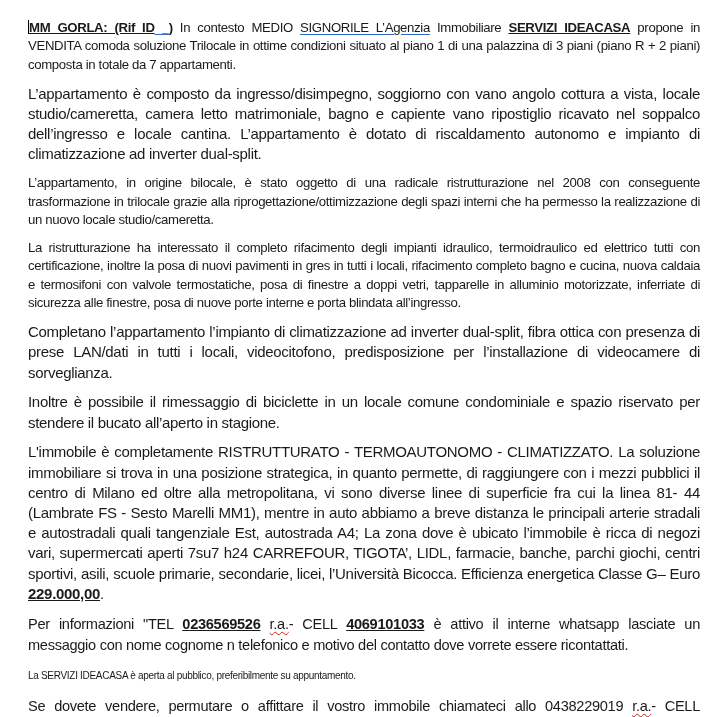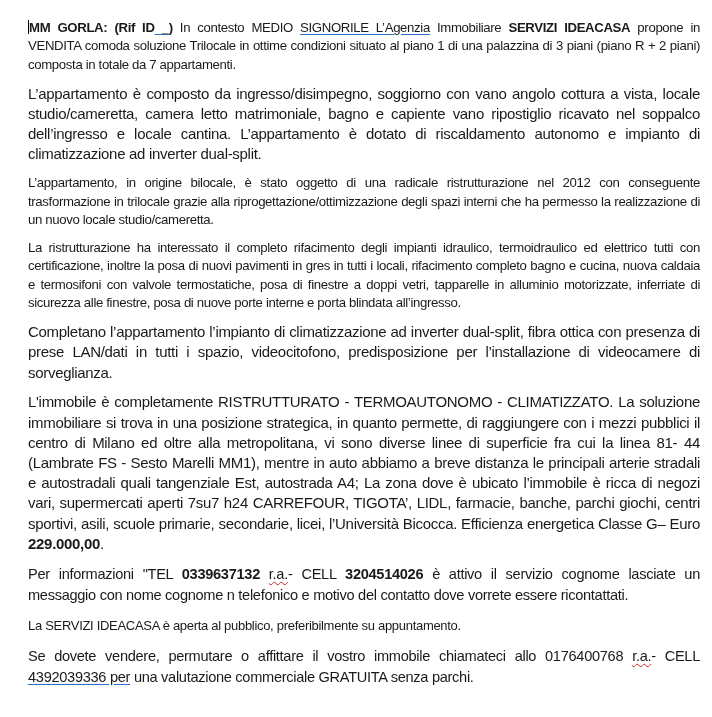--- a/index.html
+++ b/index.html
@@ -9,43 +9,44 @@
       left: 28px; top: 19px;
       width: 672px;
       font-family: "Liberation Sans", sans-serif;
       font-size: 13.2px;
       line-height: 18.4px;
       color: #1a1a1a;
       letter-spacing: -0.35px;
     }
     .page p { margin: 0 0 9.6px 0; text-align: justify; }
     .page p.big { font-size: 15px; line-height: 20.2px; letter-spacing: -0.3px; }
-    b { font-weight: bold; }
+    b { font-weight: bold; text-decoration: underline; }
     .blue-ul { text-decoration: underline; text-decoration-color: #2b6cc4; text-underline-offset: 2px; }
     .red-squiggle { text-decoration: underline wavy #d02020; text-underline-offset: 2px; text-decoration-thickness: 1px; margin-top: 21px; }
     .cursor {
       display: inline-block; width: 1px; height: 14px; background: #000;
       vertical-align: -2px; margin-right: 0px;
     }
   </style>
 </head>
 <body>
 
 <div class="page">
   <p><span class="cursor"></span><b>MM GORLA: (Rif ID</b><b class="blue-ul"> _</b><b>)</b><span>  In contesto MEDIO </span><span class="blue-ul">SIGNORILE  L’Agenzia</span><span> Immobiliare </span><b>SERVIZI IDEACASA</b><span> propone in VENDITA comoda soluzione Trilocale in ottime condizioni situato al piano 1 di una palazzina di 3 piani (piano R + 2 piani) composta in totale da 7 appartamenti.</span></p>
 
   <p class="big">L’appartamento è composto da ingresso/disimpegno, soggiorno con vano angolo cottura a vista, locale studio/cameretta, camera letto matrimoniale, bagno e capiente vano ripostiglio ricavato nel soppalco dell’ingresso e locale cantina. L’appartamento è dotato di riscaldamento autonomo e impianto di climatizzazione ad inverter dual-split.</p>
 
-  <p>L’appartamento, in origine bilocale, è stato oggetto di una radicale ristrutturazione nel 2012 con conseguente trasformazione in trilocale grazie alla riprogettazione/ottimizzazione degli spazi interni che ha permesso la realizzazione di un nuovo locale studio/cameretta.</p>
+  <p>L’appartamento, in origine bilocale, è stato oggetto di una radicale ristrutturazione nel 2008 con conseguente trasformazione in trilocale grazie alla riprogettazione/ottimizzazione degli spazi interni che ha permesso la realizzazione di un nuovo locale studio/cameretta.</p>
 
   <p>La ristrutturazione ha interessato il completo rifacimento degli impianti idraulico, termoidraulico ed elettrico tutti con certificazione, inoltre la posa di nuovi pavimenti in gres in tutti i locali, rifacimento completo bagno e cucina, nuova caldaia e termosifoni con valvole termostatiche, posa di finestre a doppi vetri, tapparelle in alluminio motorizzate, inferriate di sicurezza alle finestre, posa di nuove porte interne e porta blindata all’ingresso.</p>
 
-  <p class="big">Completano l’appartamento l’impianto di climatizzazione ad inverter dual-split, fibra ottica con presenza di prese LAN/dati in tutti i spazio, videocitofono, predisposizione per l’installazione di videocamere di sorveglianza.</p>
+  <p class="big">Completano l’appartamento l’impianto di climatizzazione ad inverter dual-split, fibra ottica con presenza di prese LAN/dati in tutti i locali, videocitofono, predisposizione per l’installazione di videocamere di sorveglianza.</p>
 
+  <p class="big">Inoltre è possibile il rimessaggio di biciclette in un locale comune condominiale e spazio riservato per stendere il bucato all’aperto in stagione.</p>
 
   <p class="big"><span> L'immobile è completamente RISTRUTTURATO - TERMOAUTONOMO - CLIMATIZZATO. La soluzione immobiliare si trova in una posizione strategica, in quanto permette, di raggiungere con i mezzi pubblici il centro di Milano ed oltre alla metropolitana, vi sono diverse linee di superficie fra cui la linea 81- 44 (Lambrate FS - Sesto Marelli MM1), mentre in auto abbiamo a breve distanza le principali arterie stradali e autostradali quali tangenziale Est, autostrada A4; La zona dove è ubicato l’immobile è ricca di negozi vari, supermercati aperti 7su7 h24 CARREFOUR, TIGOTA’, LIDL, farmacie, banche,  parchi giochi, centri sportivi, asili, scuole primarie, secondarie, licei, l’Università Bicocca. Efficienza energetica Classe G– Euro </span><b>229.000,00</b><span>.</span></p>
 
-  <p class="big" style="font-size:14.6px; line-height:21px;"><span>Per informazioni "TEL </span><b>0339637132</b><span> </span><span class="red-squiggle">r.a.</span><span>- CELL </span><b>3204514026</b><span> è attivo il servizio cognome lasciate un messaggio con nome cognome n telefonico e motivo del contatto dove vorrete essere ricontattati.</span></p>
+  <p class="big" style="font-size:14.6px; line-height:21px;"><span>Per informazioni "TEL </span><b>0236569526</b><span> </span><span class="red-squiggle">r.a.</span><span>- CELL </span><b>4069101033</b><span> è attivo il interne whatsapp lasciate un messaggio con nome cognome n telefonico e motivo del contatto dove vorrete essere ricontattati.</span></p>
 
-  <p class="big" style="font-size:13px; line-height:21px;">La SERVIZI IDEACASA è aperta al pubblico, preferibilmente su appuntamento.</p>
+  <p class="big" style="font-size:10px; line-height:21px;">La SERVIZI IDEACASA è aperta al pubblico, preferibilmente su appuntamento.</p>
 
-  <p class="big" style="font-size:14.6px; line-height:21px;"><span>Se dovete vendere, permutare o affittare il vostro immobile chiamateci allo 0176400768 </span><span class="red-squiggle">r.a.</span><span>- CELL </span><span class="blue-ul">4392039336  per</span><span> una valutazione commerciale GRATUITA senza parchi.</span></p>
+  <p class="big" style="font-size:14.6px; line-height:21px;"><span>Se dovete vendere, permutare o affittare il vostro immobile chiamateci allo 0438229019 </span><span class="red-squiggle">r.a.</span><span>- CELL </span><span class="blue-ul">4392039336  per</span><span> una valutazione commerciale GRATUITA senza parchi.</span></p>
 </div>
 
 </body></html>

